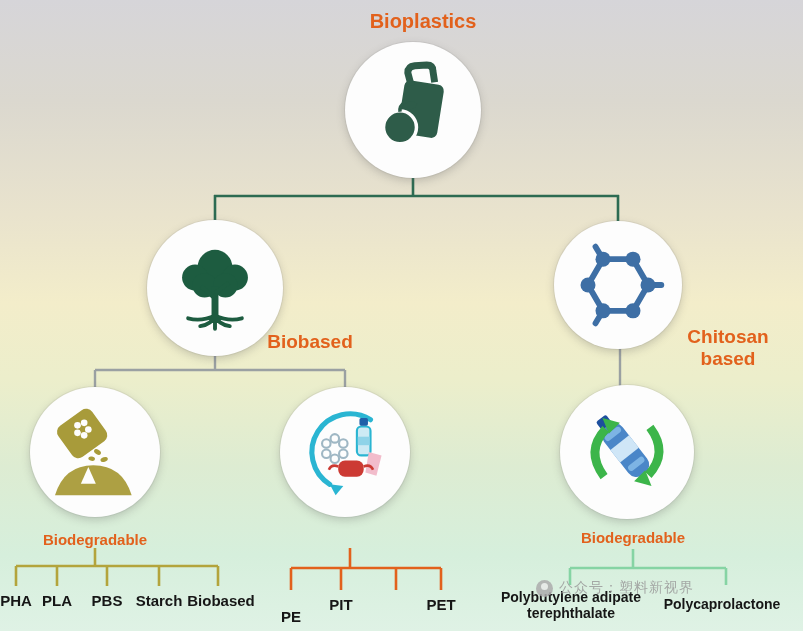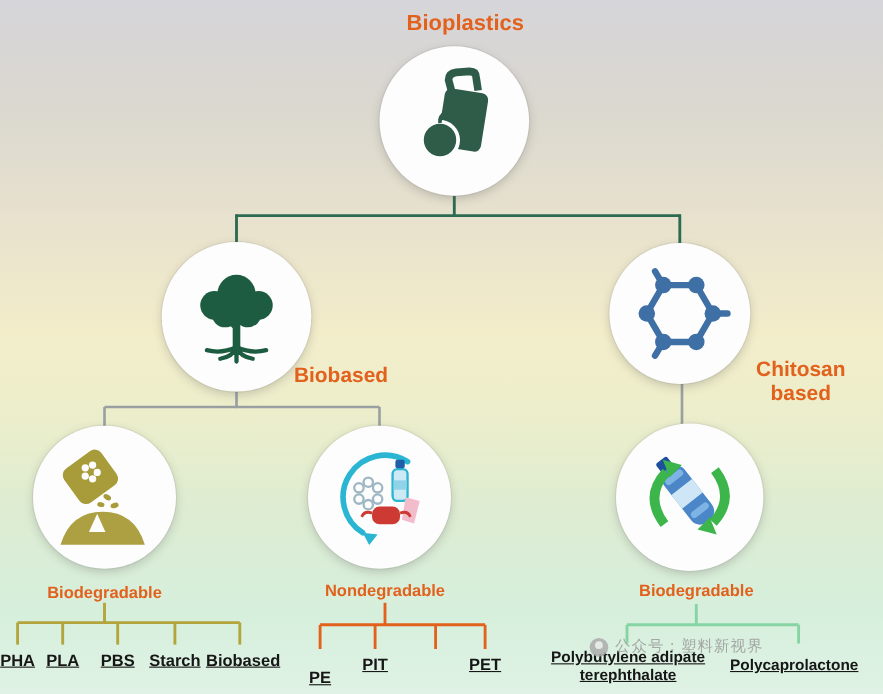--- a/index.html
+++ b/index.html
@@ -17,21 +17,21 @@
     box-shadow:0 3px 9px rgba(90,90,90,.28), 0 0 0 1px rgba(120,120,120,.10);
     display:flex;align-items:center;justify-content:center;
   }
   .lbl{position:absolute;font-weight:bold;color:var(--accent-orange,#e2611c);}
   .lbl.center{text-align:center;}
   .title{font-size:20px;}
   .node-lbl{font-size:19px;line-height:1.15;}
   .cat-lbl{font-size:15px;}
   .leaf{
     position:absolute;transform:translateX(-50%);
-    font-weight:bold;font-size:15px;color:#161616;white-space:nowrap;text-decoration:underline;
+    font-weight:bold;font-size:15px;color:#161616;white-space:nowrap;
   }
   .leaf.small{font-size:14px;white-space:normal;text-align:center;line-height:1.15;}
   svg.connectors{position:absolute;left:0;top:0;pointer-events:none;}
   .ln-green{stroke:var(--line-green,#2c6b52);stroke-width:2.6;}
   .ln-grey{stroke:var(--line-grey,#9aa0a2);stroke-width:2.4;}
   .br-olive{stroke:var(--bracket-olive,#b3a43c);stroke-width:2.6;}
   .br-orange{stroke:var(--bracket-orange,#e2611c);stroke-width:2.6;}
   .br-green{stroke:var(--bracket-green,#86d4a4);stroke-width:2.6;}
   .watermark{
     position:absolute;left:536px;top:579px;display:flex;align-items:center;gap:6px;
@@ -171,21 +171,20 @@
         <rect x="77" y="20" width="10" height="9" rx="2" fill="#1f5fa8"></rect>
         <rect x="75" y="42" width="14" height="10" fill="#8fd3e8"></rect>
       </g>
       <path d="M88 60 l15 4 l-6 24 l-13 -4 z" fill="#f2bccb"></path>
       <g>
         <rect x="52" y="70" width="30" height="19" rx="8" fill="#cc3a33"></rect>
         <path d="M52 77 q-8 -3 -11 4 M82 77 q8 -3 11 4" stroke="#cc3a33" stroke-width="3" fill="none"></path>
       </g>
     </svg>
   </div>
-  <div class="lbl center cat-lbl abs" style="left:275px;top:529px;width:150px;">Nondegradable</div>
 
   <div class="circle" style="left:560px;top:385px;width:134px;height:134px;">
     <svg width="106" height="106" viewBox="0 0 134 134">
       <g transform="rotate(-38 67 67)">
         <rect x="52" y="26" width="30" height="76" rx="13" fill="#4a86c8"></rect>
         <rect x="55" y="34" width="24" height="8" rx="4" fill="#7db4e4"></rect>
         <rect x="55" y="82" width="24" height="8" rx="4" fill="#7db4e4"></rect>
         <rect x="52" y="52" width="30" height="20" fill="#cfe6f7"></rect>
         <rect x="59" y="13" width="16" height="13" rx="3" fill="#1d4f9e"></rect>
       </g>

